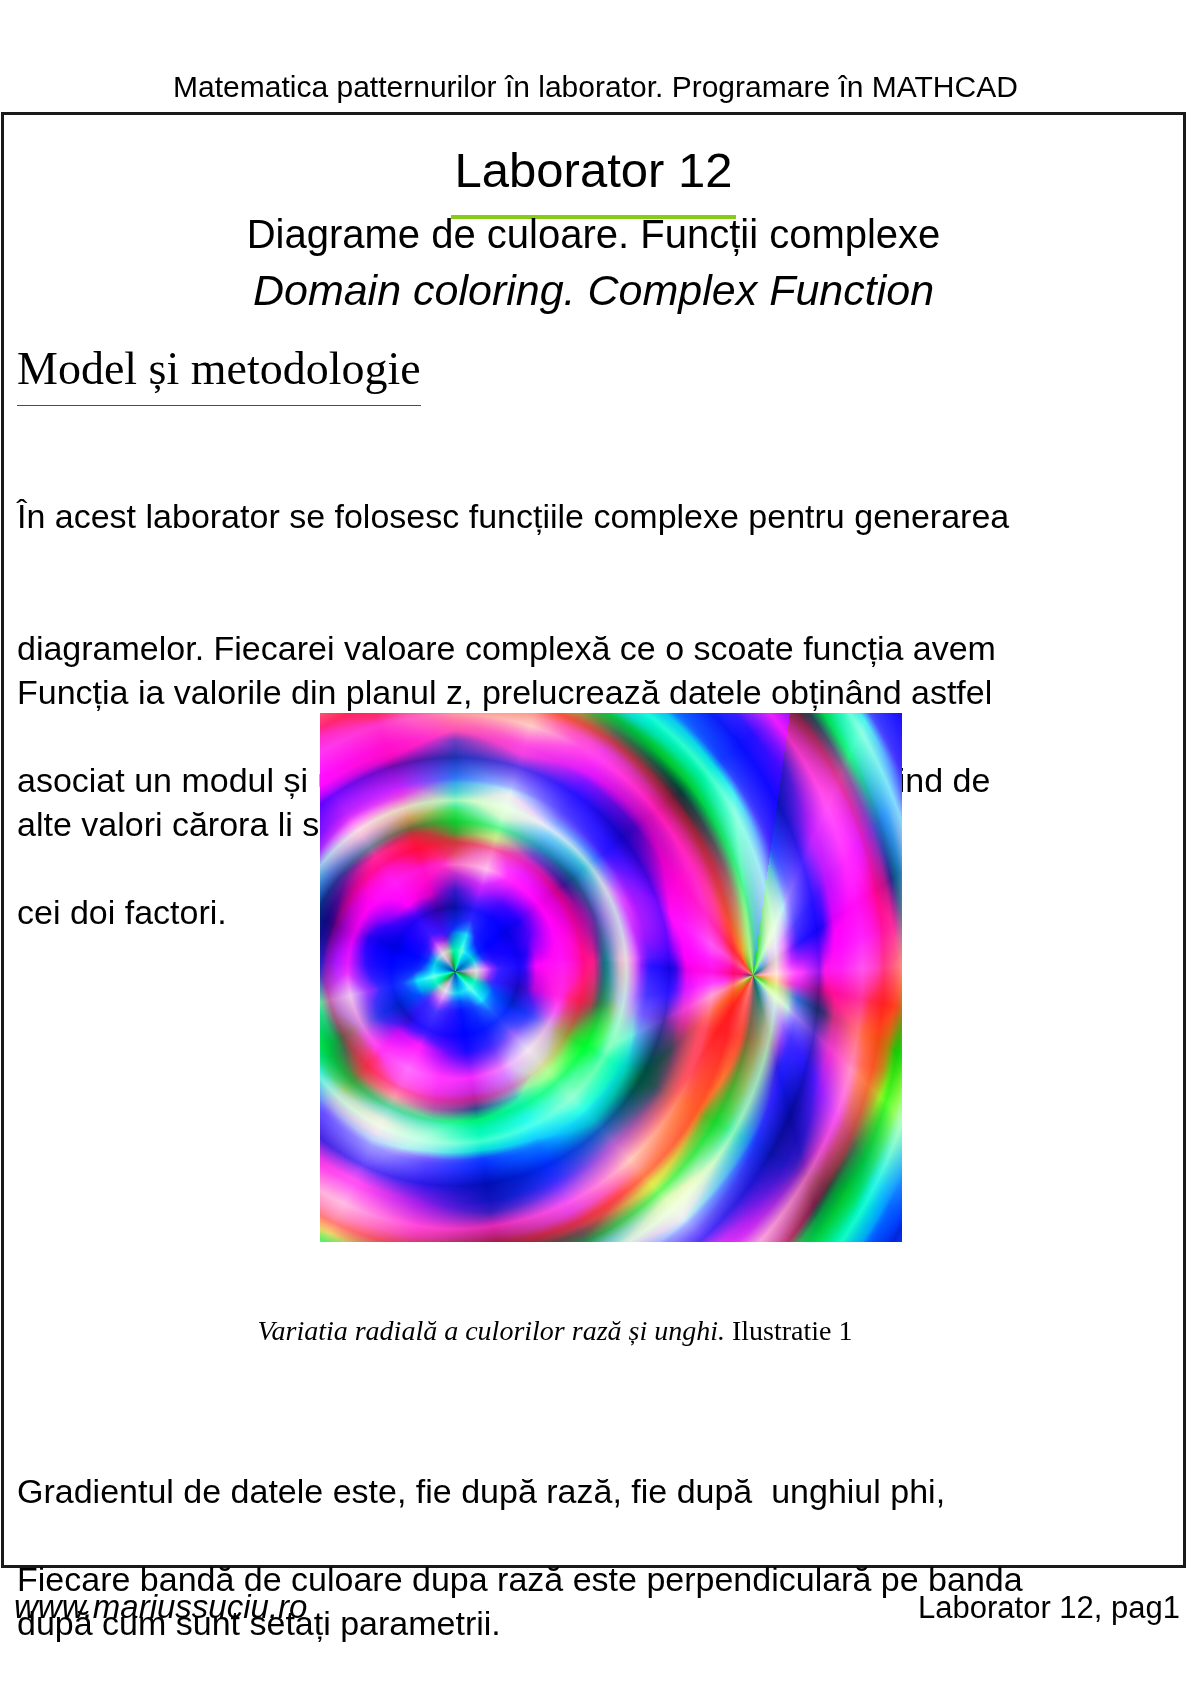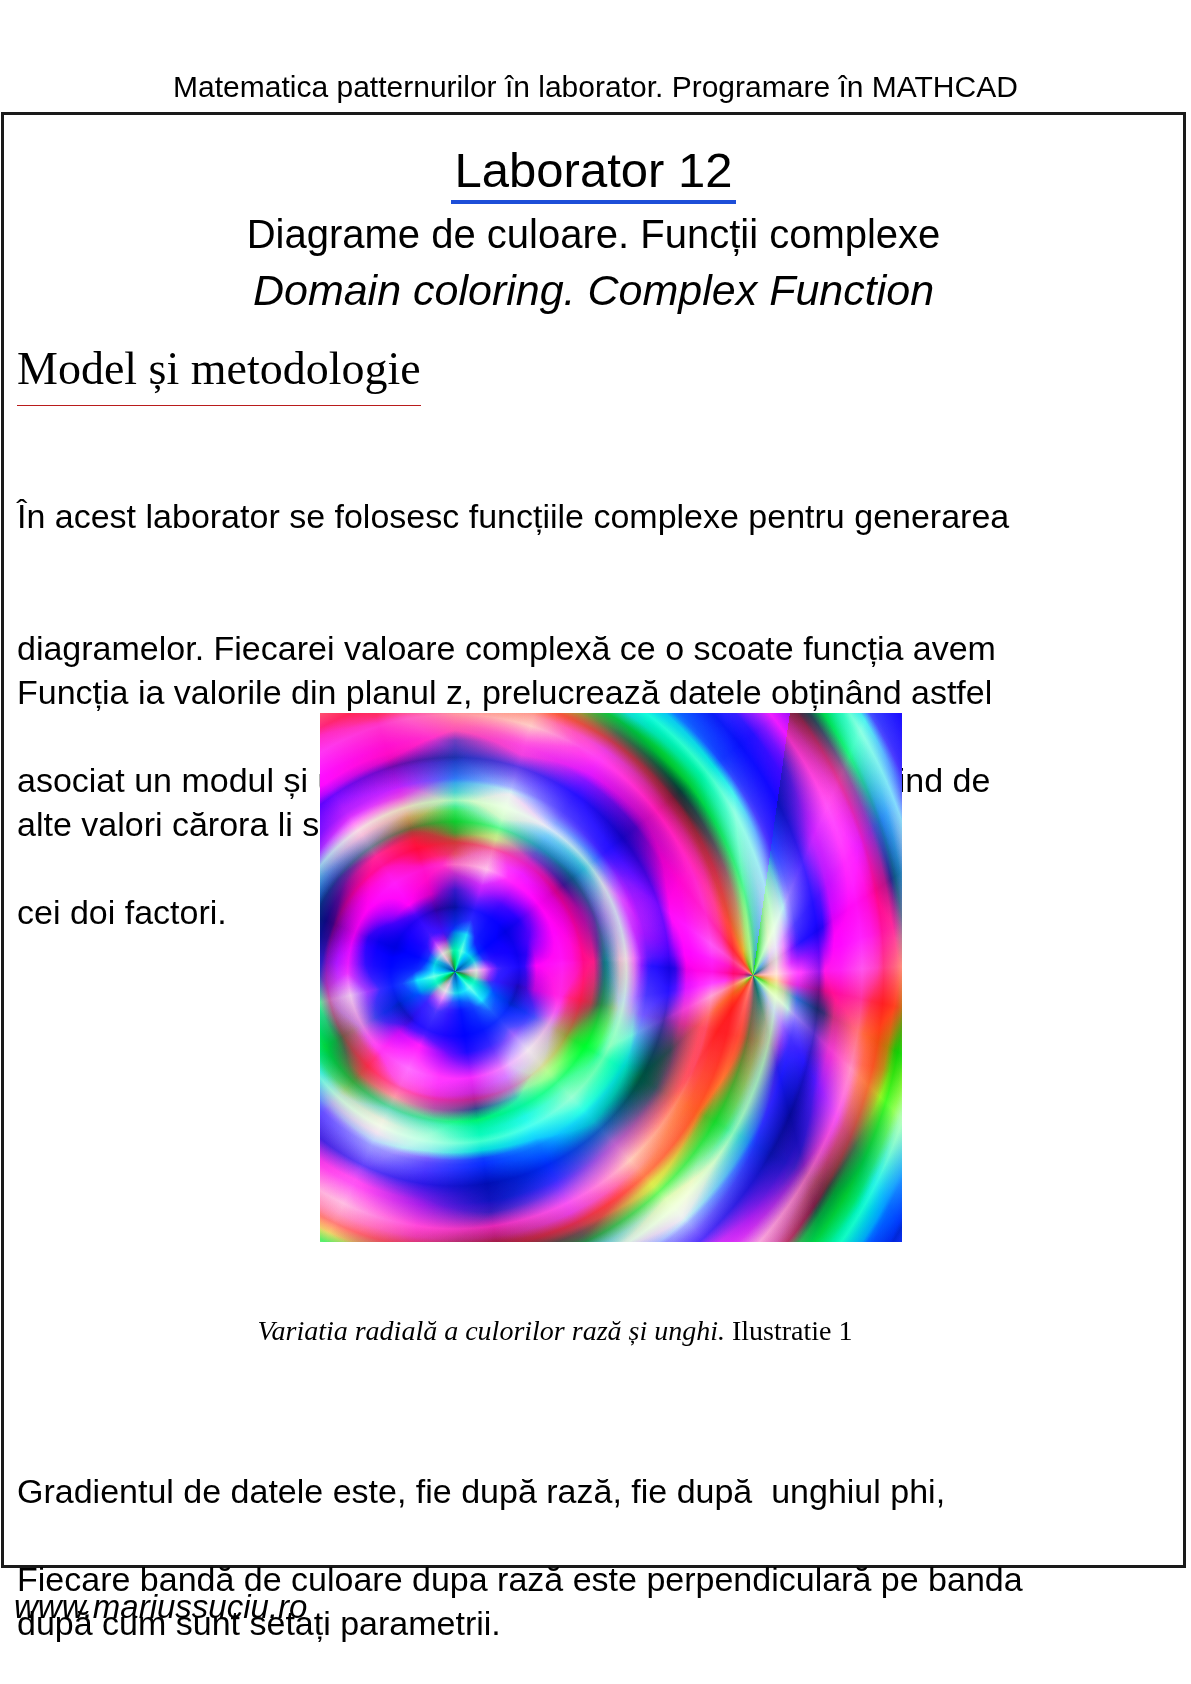--- a/index.html
+++ b/index.html
@@ -45,22 +45,22 @@
     position: absolute;
     top: 28px;
     left: 0;
     width: 100%;
     text-align: center;
     font-size: 49px;
     line-height: 54px;
   }
   .title-underline {
     display: inline-block;
-    border-bottom: 4px solid #1d4ed8;
-    padding: 0 4px 3px 4px;
+    border-bottom: 4px solid #84cc16;
+    padding: 0 4px 18px 4px;
   }
 
   .subtitle-line {
     position: absolute;
     top: 92px;
     left: 0;
     width: 100%;
     text-align: center;
     font-size: 40px;
     line-height: 54px;
@@ -191,14 +191,15 @@
 
     <div class="body-block" id="para-close-2">
       <div class="text-line">Fiecare bandă de culoare dupa rază este perpendiculară pe banda</div>
       
     </div>
 
   </div>
 
   <div class="doc-footer-left">www.mariussuciu.ro</div>
 
+  <div class="doc-footer-right">Laborator 12, pag1</div>
 
 </div>
 
 </body></html>

